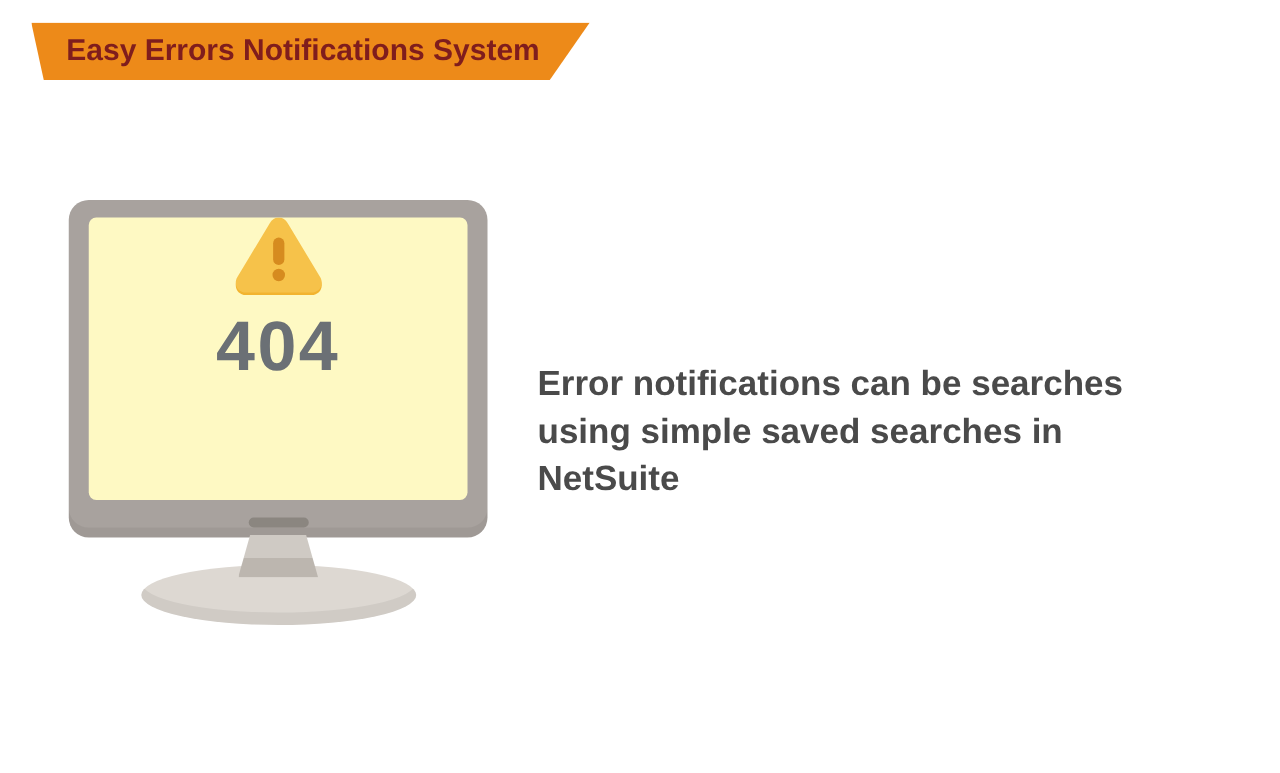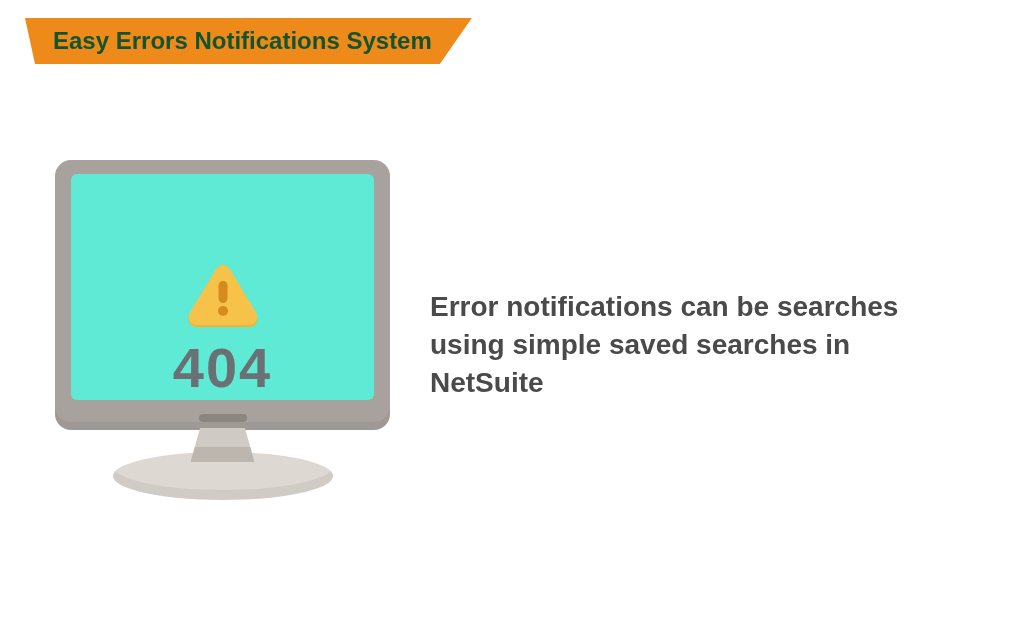--- a/index.html
+++ b/index.html
@@ -17,21 +17,21 @@
       top: 18px;
       left: 25px;
       background: #ed8a19;
       height: 46px;
       padding: 0 40px 0 28px;
       display: flex;
       align-items: center;
       clip-path: polygon(0 0, 100% 0, calc(100% - 32px) 100%, 10px 100%);
     }
     .banner-title {
-      color: #14532d;
+      color: #7f1d1d;
       font-size: 24px;
       font-weight: bold;
     }
 
     .content {
       position: absolute;
       top: 160px;
       left: 55px;
       right: 40px;
       display: flex;
@@ -55,26 +55,26 @@
       border-radius: 16px;
       position: relative;
       box-shadow: inset 0 -8px 0 rgba(0,0,0,0.05);
     }
     .monitor-screen {
       position: absolute;
       top: 14px;
       left: 16px;
       right: 16px;
       bottom: 30px;
-      background: #5eead4;
+      background: #fef9c3;
       border-radius: 6px;
       display: flex;
       flex-direction: column;
       align-items: center;
-      justify-content: flex-end;
+      justify-content: flex-start;
       gap: 8px;
     }
     .warn-triangle {
       width: 72px;
       height: 62px;
       display: flex;
       align-items: center;
       justify-content: center;
     }
     .code-404 {

